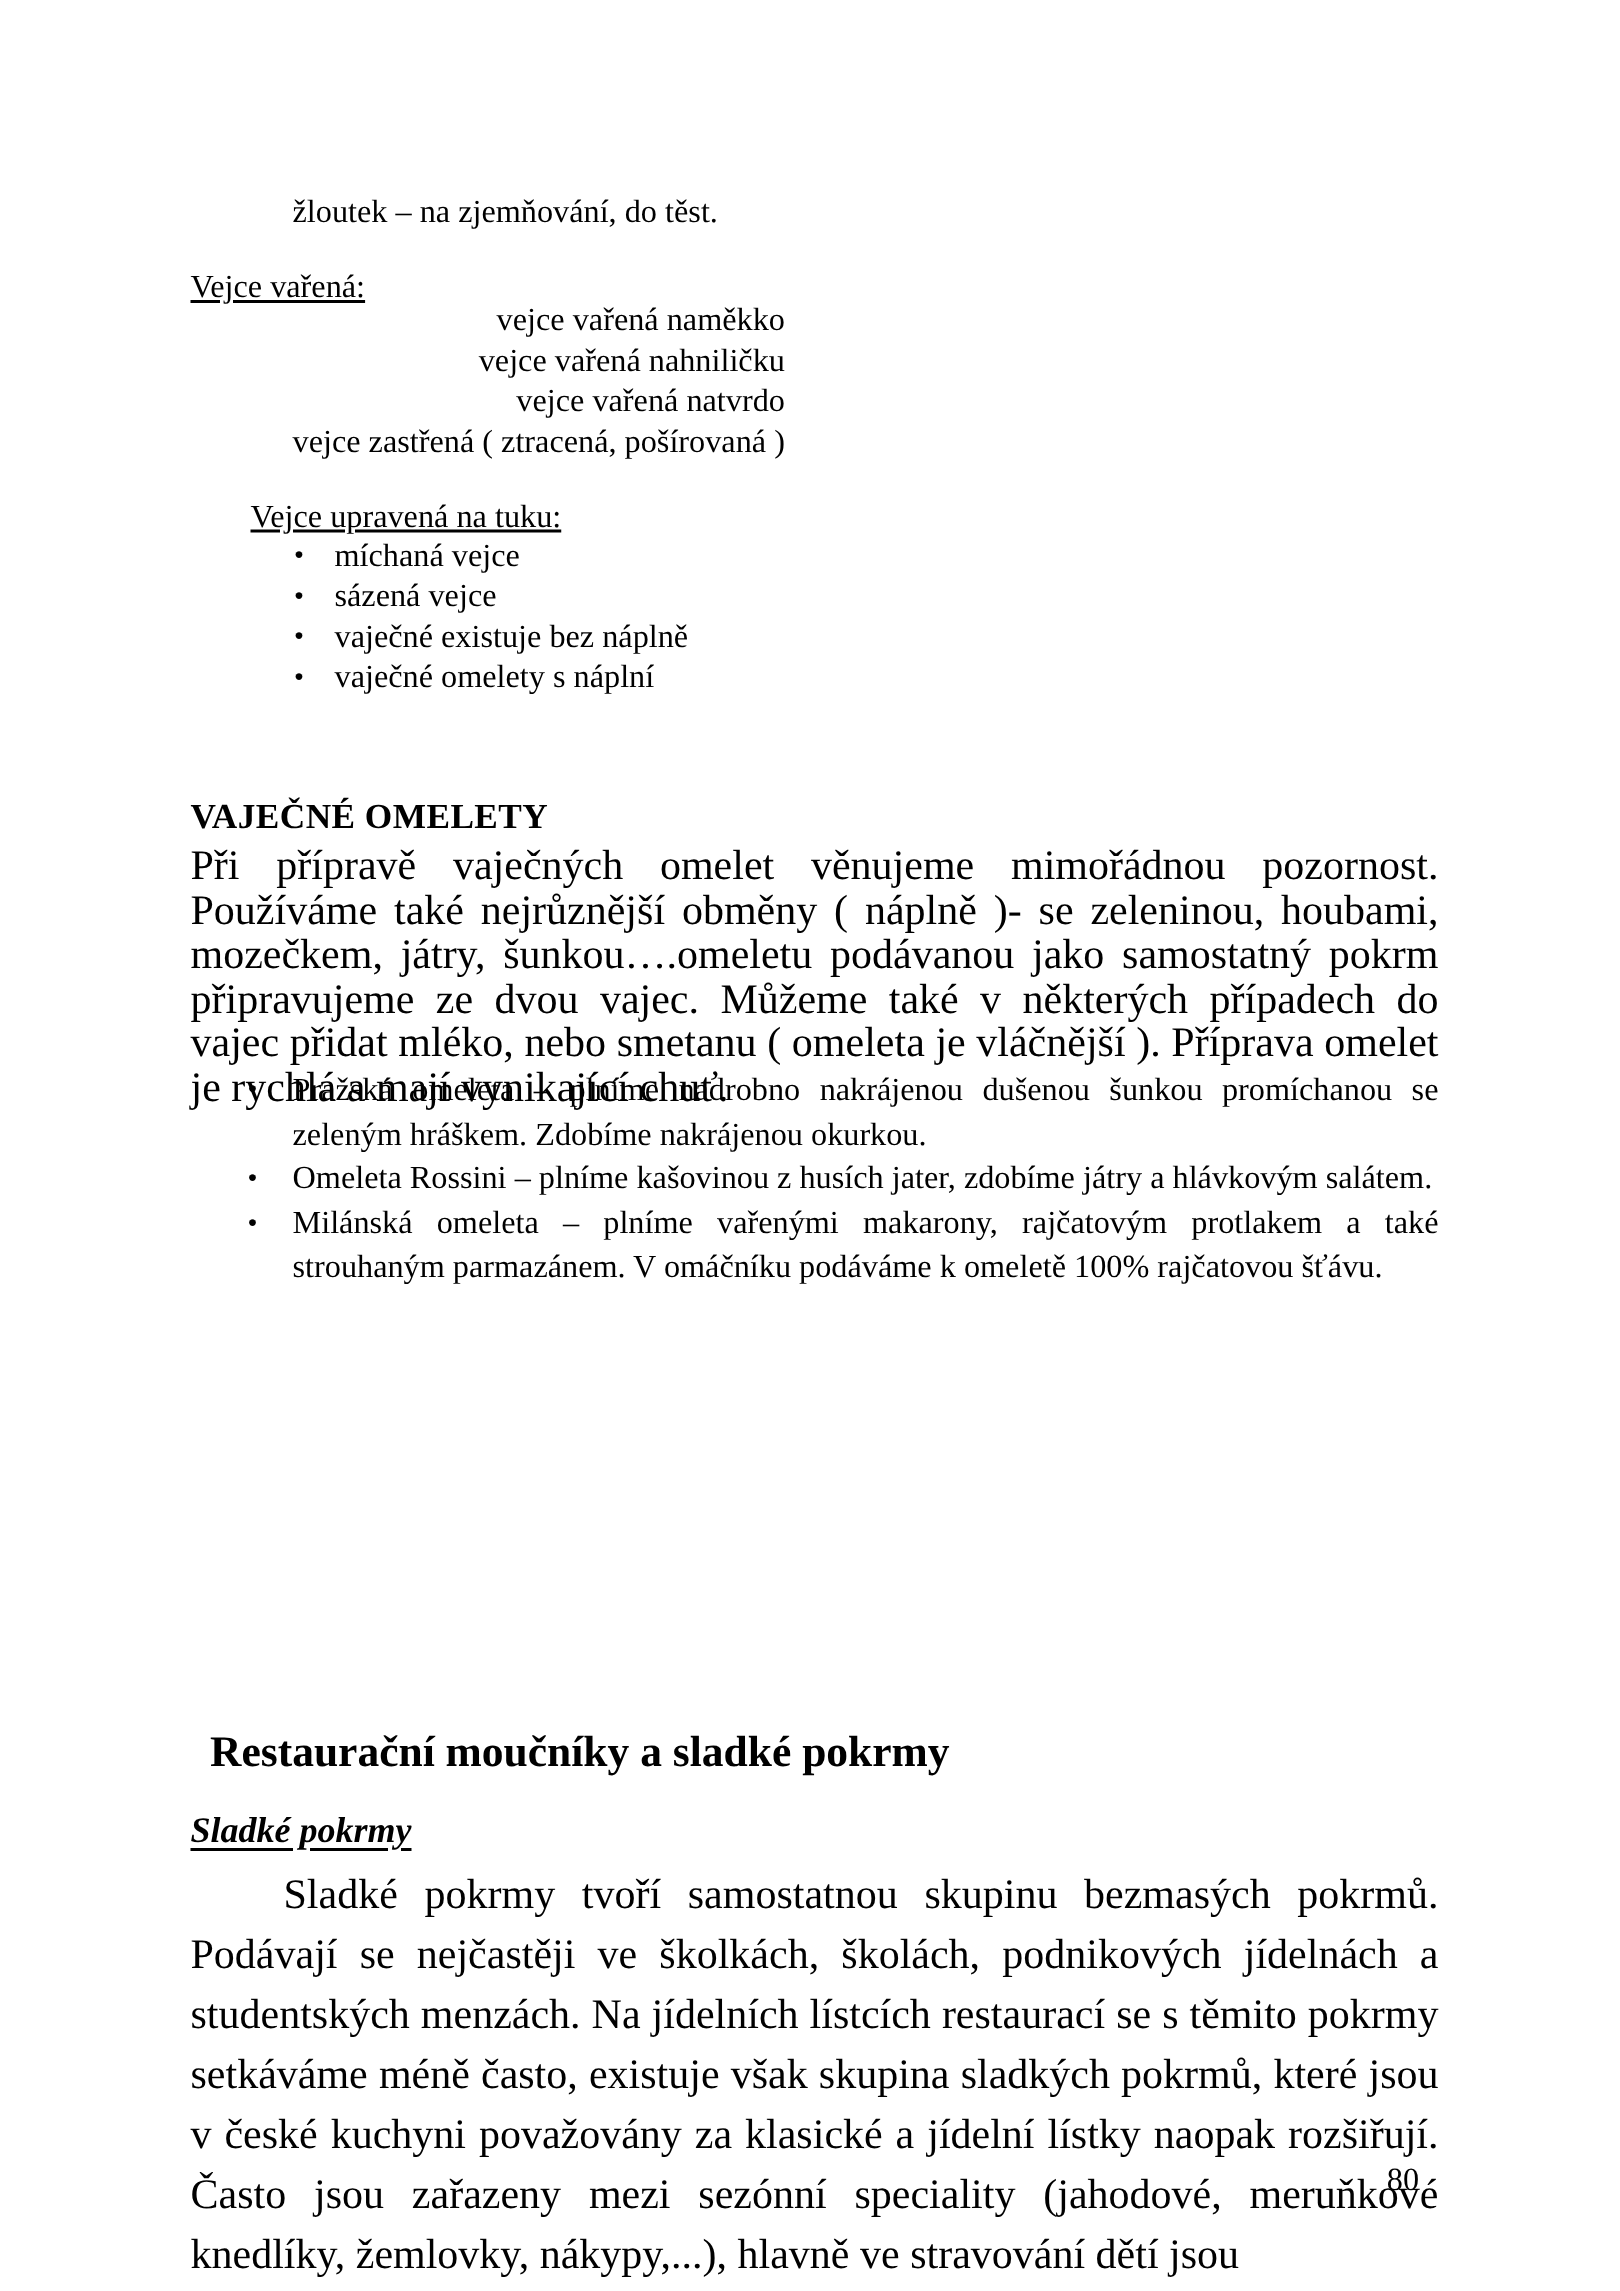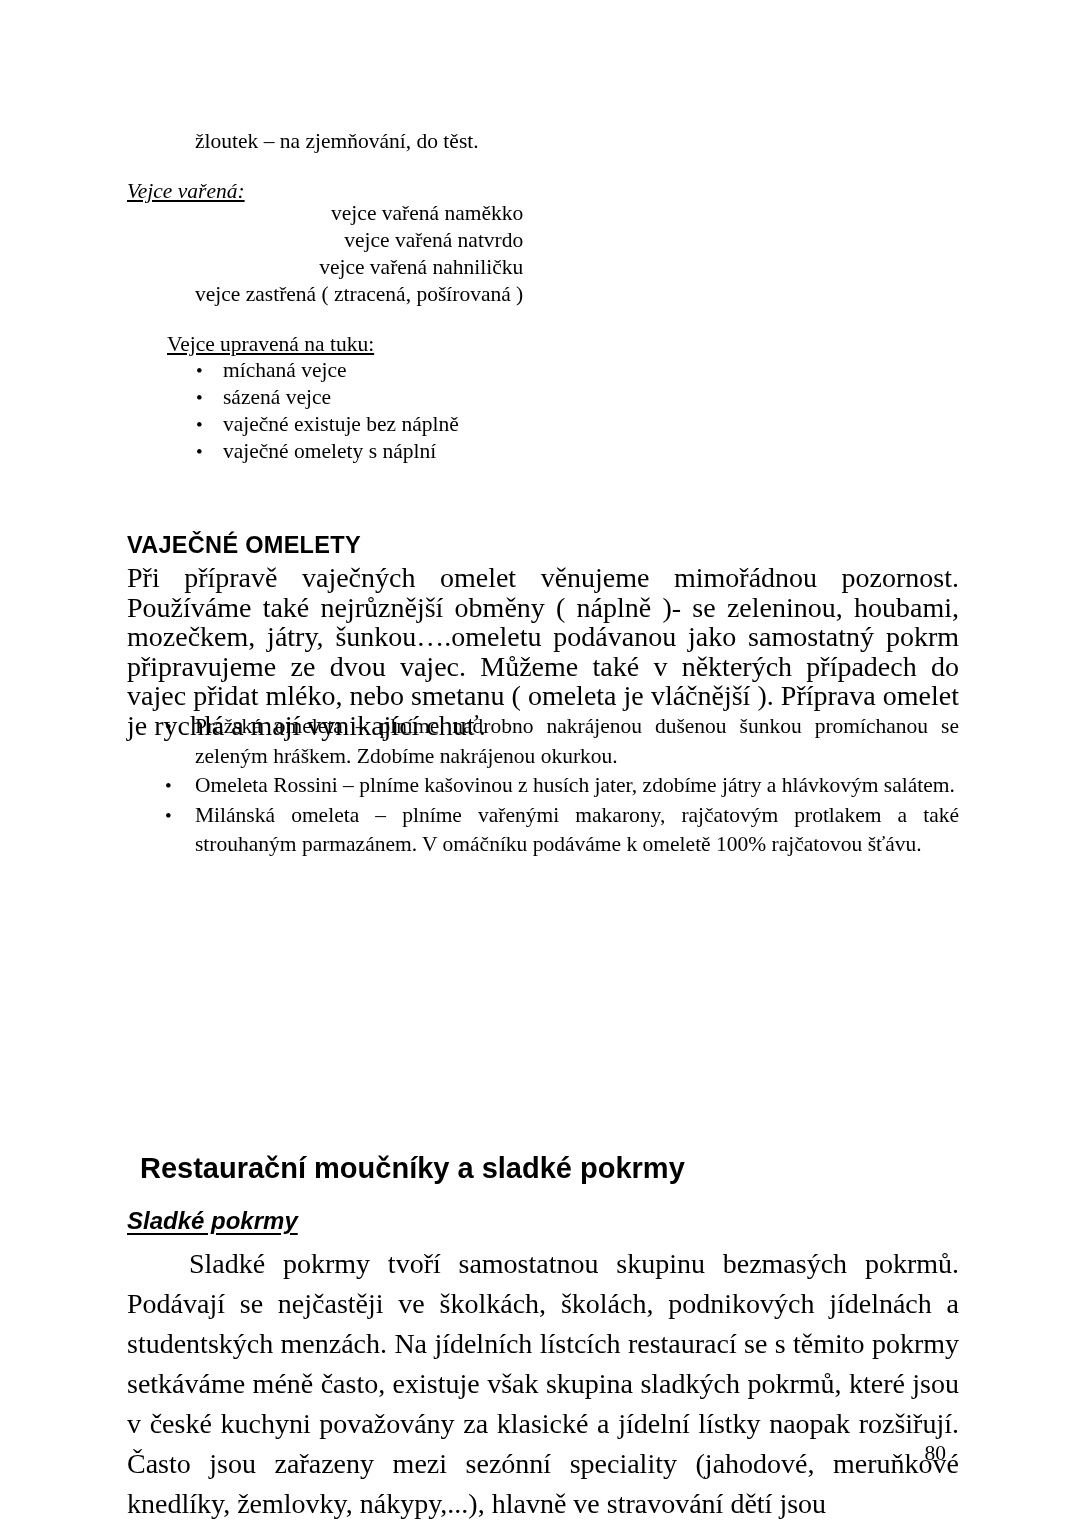--- a/index.html
+++ b/index.html
@@ -22,21 +22,21 @@
     width: 1080px;
     height: 1527px;
     border-radius: 31px;
   }
 
   
   .serif {
     font-family: "Liberation Serif", "DejaVu Serif", serif;
   }
   .sans {
-    font-family: Liberation Sans, sans-serif;
+    font-family: Liberation Serif, serif;
   }
 
   .line {
     position: absolute;
     font-size: 21.5px;
     line-height: 27px;
     white-space: nowrap;
   }
 
   .para {
@@ -55,21 +55,20 @@
   
   #intro-note {
     left: 195px;
     top: 128px;
   }
 
   
   #boiled-heading {
     left: 127px;
     top: 178px;
-    font-style: italic;
   }
   #boiled-list {
     position: absolute;
     left: 195px;
     top: 200px;
     text-align: right;
   }
   #boiled-list .item {
     font-size: 21.5px;
     line-height: 27px;
@@ -200,22 +199,22 @@
 <body>
 
 <div class="page">
 
   <div class="line serif" id="intro-note">žloutek – na zjemňování, do těst.</div>
 
   <div class="line serif u" id="boiled-heading">Vejce vařená:</div>
 
   <div id="boiled-list">
     <div class="item serif">vejce vařená naměkko</div>
+    <div class="item serif">vejce vařená nahniličku</div>
     <div class="item serif">vejce vařená natvrdo</div>
-    <div class="item serif">vejce vařená nahniličku</div>
     <div class="item serif">vejce zastřená ( ztracená, pošírovaná )</div>
   </div>
 
   <div class="line serif u" id="fat-heading">Vejce upravená na tuku:</div>
 
   <ul id="fat-list" class="serif">
     <li>
       <span class="bullet">•</span>
       <span>míchaná vejce</span>
     </li>

